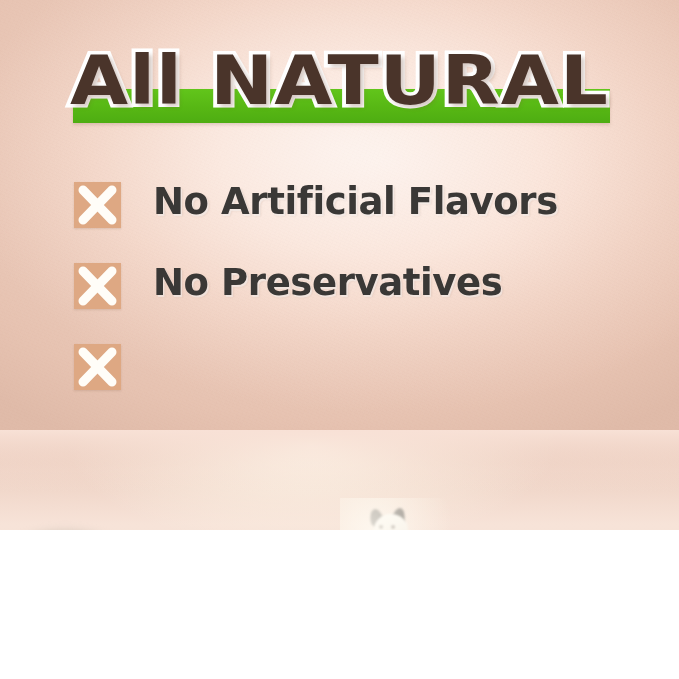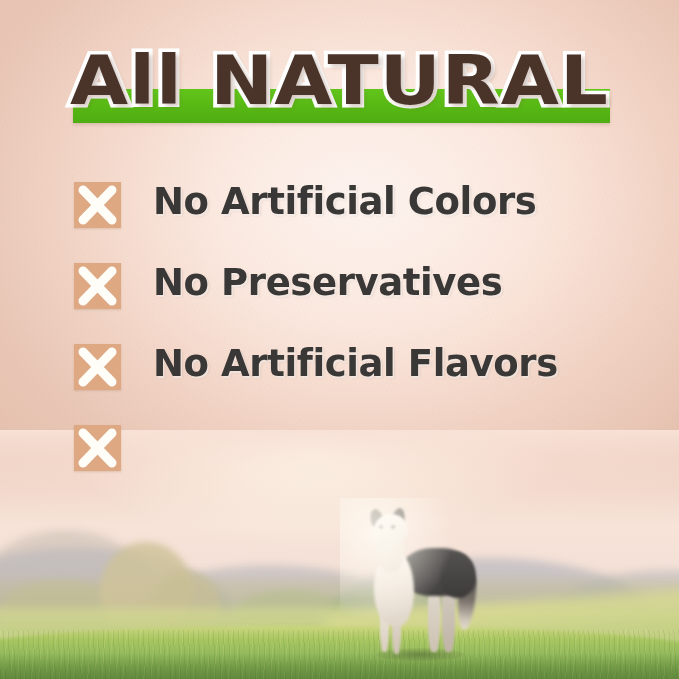--- a/index.html
+++ b/index.html
@@ -3,21 +3,21 @@
 <meta charset="utf-8">
 <style>
   html, body {
     margin: 0;
     padding: 0;
     background: #ffffff;
   }
   #poster {
     position: relative;
     width: 679px;
-    height: 679px;
+    height: 530px;
     overflow: hidden;
     font-family: "Liberation Sans", sans-serif;
     background-color: #f7ddd2;
   }
 
   
   .bg-base {
     position: absolute;
     inset: 0;
     background:
@@ -338,30 +338,31 @@
     <div class="d-eye-l"></div>
     <div class="d-eye-r"></div>
     <div class="d-glow"></div>
   </div>
 
   <div class="banner"></div>
   <div class="title">All NATURAL</div>
 
   <div class="claims">
 
+
     <div class="claim">
       <div class="xbox">
         <svg width="55" height="54" viewBox="0 0 55 54" aria-hidden="true">
           <g stroke="#fffdf8" stroke-width="9" stroke-linecap="round">
             <line x1="13" y1="12" x2="42" y2="42"></line>
             <line x1="42" y1="12" x2="13" y2="42"></line>
           </g>
         </svg>
       </div>
-      <div class="claim-label">No Artificial Colors</div>
+      <div class="claim-label">No Artificial Flavors</div>
     </div>
 
     <div class="claim">
       <div class="xbox">
         <svg width="55" height="54" viewBox="0 0 55 54" aria-hidden="true">
           <g stroke="#fffdf8" stroke-width="9" stroke-linecap="round">
             <line x1="13" y1="12" x2="42" y2="42"></line>
             <line x1="42" y1="12" x2="13" y2="42"></line>
           </g>
         </svg>
@@ -371,28 +372,16 @@
 
     <div class="claim">
       <div class="xbox">
         <svg width="55" height="54" viewBox="0 0 55 54" aria-hidden="true">
           <g stroke="#fffdf8" stroke-width="9" stroke-linecap="round">
             <line x1="13" y1="12" x2="42" y2="42"></line>
             <line x1="42" y1="12" x2="13" y2="42"></line>
           </g>
         </svg>
       </div>
-      <div class="claim-label">No Artificial Flavors</div>
-    </div>
-
-    <div class="claim">
-      <div class="xbox">
-        <svg width="55" height="54" viewBox="0 0 55 54" aria-hidden="true">
-          <g stroke="#fffdf8" stroke-width="9" stroke-linecap="round">
-            <line x1="13" y1="12" x2="42" y2="42"></line>
-            <line x1="42" y1="12" x2="13" y2="42"></line>
-          </g>
-        </svg>
-      </div>
     </div>
 
   </div>
 </div>
 
 </body></html>

